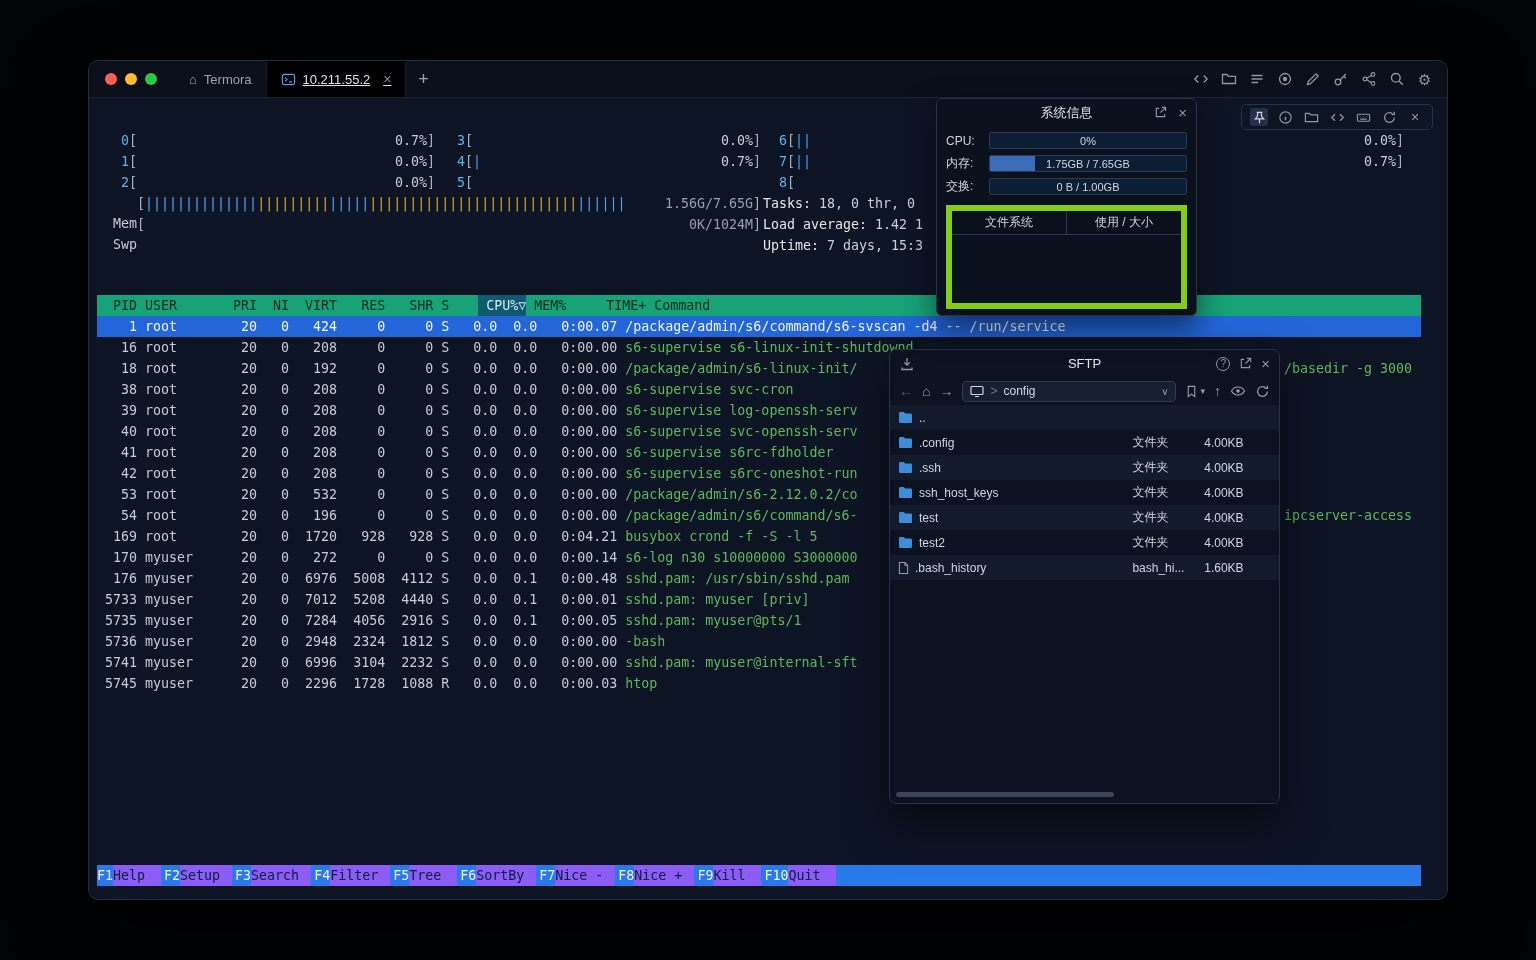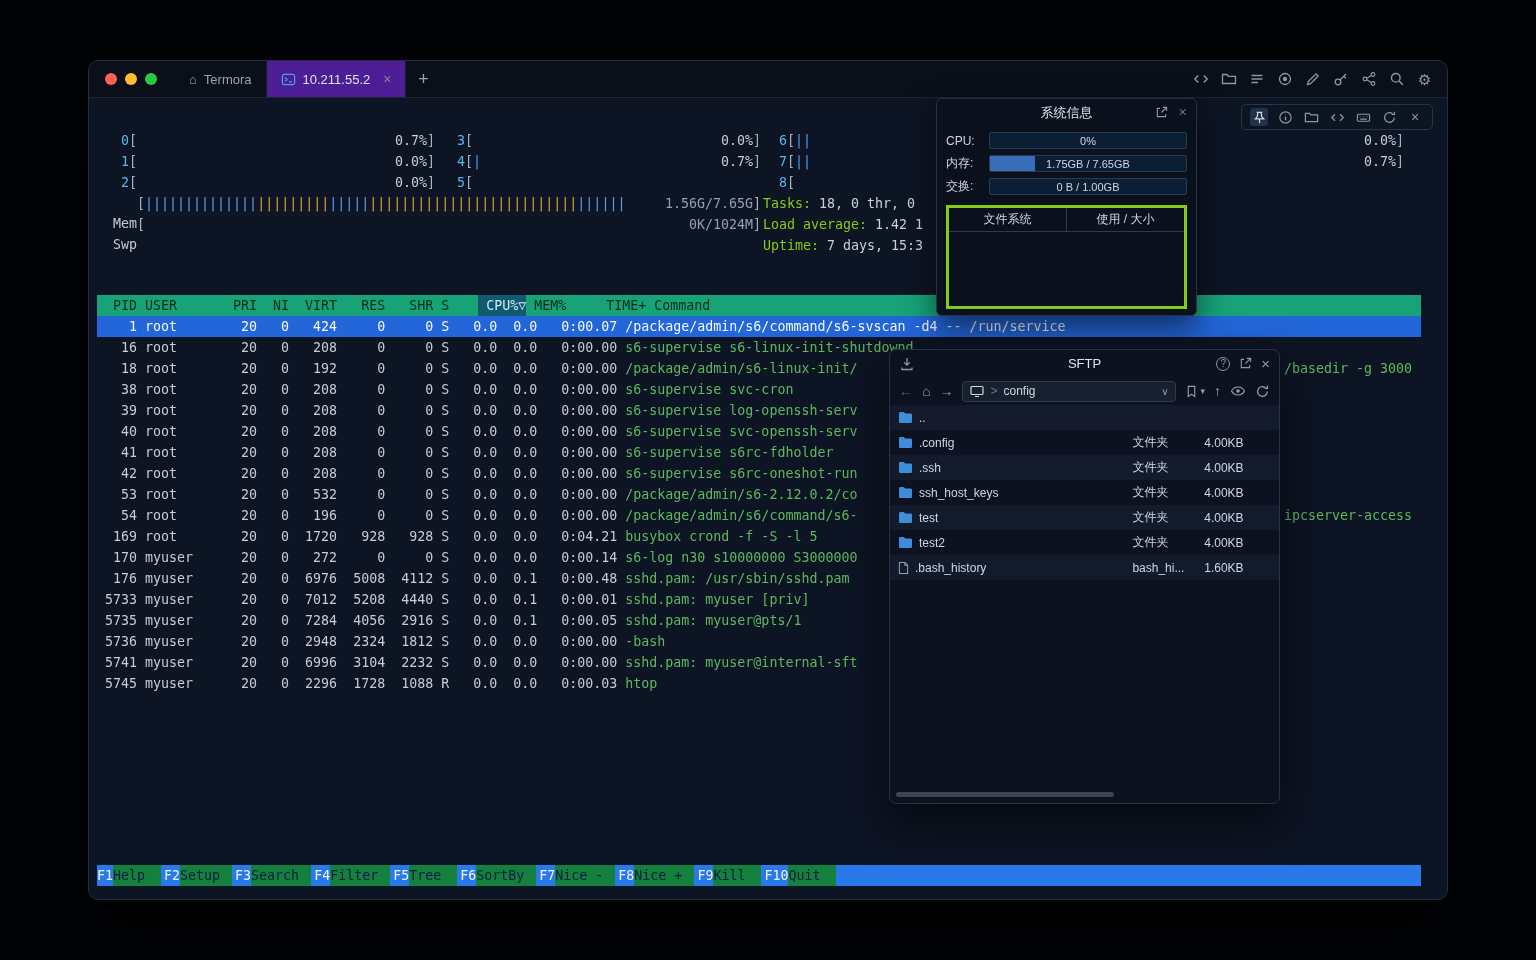--- a/index.html
+++ b/index.html
@@ -14,21 +14,21 @@
 
   
   .tabbar { height:37px; display:flex; align-items:stretch; background:#0a0f19;
             border-bottom:1px solid #1c2534; }
   .traffic { display:flex; align-items:center; gap:8px; padding:0 18px 0 16px; }
   .dot { width:12px; height:12px; border-radius:50%; }
   .dot.r{background:#ff5f57}.dot.y{background:#febc2e}.dot.g{background:#28c840}
   .tab { display:flex; align-items:center; gap:7px; padding:0 14px; color:#98a4b3;
          font-size:13px; border-right:1px solid #141c29; cursor:default; }
   .tab .ticon { display:flex; align-items:center; }
-  .tab.active { background:#4c1d95; color:#dbe3ec; }
+  .tab.active { background:#000000; color:#dbe3ec;text-decoration:underline; }
   .tab .x { margin-left:6px; color:#7d8a99; font-size:14px; }
   .newtab { width:34px; display:flex; align-items:center; justify-content:center;
             color:#98a4b3; font-size:18px; }
   .tb-icons { margin-left:auto; display:flex; align-items:center; gap:11px; padding-right:14px;
               color:#8b98a8; }
   .tbi { width:17px; height:17px; display:flex; align-items:center; justify-content:center;
          font-size:15px; line-height:1; }
 
   
   .terminal { position:absolute; left:0; right:0; top:37px; bottom:0; background:#0d1424;
@@ -39,21 +39,21 @@
   .m-id { display:inline-block; width:2ch; text-align:right; color:#59b5e8; }
   .m-br { color:#a6b2bf; }
   .m-bars { flex:1 1 auto; overflow:hidden; color:#4f9cf0; white-space:pre; }
   .m-pct { color:#c6cdd6; }
   .bar-line { position:absolute; top:0; display:flex; width:648px; }
   .bl-label { color:#c6cdd6;margin-top:20px; }
   .bl-bars { flex:1 1 auto; overflow:hidden; white-space:pre; }
   .sA { color:#639ef4; } .sB { color:#dfa33c; }
   .bl-val { color:#93a1af; }
   .stat { position:absolute; top:0; }
-  .st-label { color:#84cc16; }
+  .st-label { color:#e5e5e5; }
   .st-val { margin-left:8px; color:#c9d1da; }
 
   .htab { display:inline-block; padding:0 7px; margin-right:22px; }
   .htab.main { background:#1d9e8f; color:#06241f; }
   .htab.io   { background:#123f63; color:#4da3e8; }
 
   .hdr { position:absolute; top:197px; left:8px; width:1324px; height:21px; display:flex;
          background:#17a277; color:#05301f; }
   .hdr .cmd { color:inherit; }
   .hdr .hl { background:#0f5a70; color:#cfe9f5;margin-left:29px; }
@@ -65,39 +65,39 @@
   .c { display:inline-block; white-space:pre; overflow:hidden; text-align:right; flex:0 0 auto; }
   .pid{width:5ch}.user{width:10ch;text-align:left;padding-left:1ch}.pri{width:5ch}.ni{width:4ch}
   .virt{width:6ch}.res{width:6ch}.shr{width:6ch}.st{width:2ch}.cpu{width:6ch}.mem{width:5ch}.time{width:10ch}
   .cmd { flex:1 1 auto; text-align:left; padding-left:1ch; color:#5fb85f; }
   .frag { position:absolute; left:1187px; top:0; color:#5fb85f; white-space:pre; }
 
   .fbar { position:absolute; top:767px; left:8px; width:1324px; height:21px; display:flex;
           background:#2a79e8; overflow:hidden; }
   .fk { display:flex; margin-right:3px; }
   .fk .num { color:#eef4fc; }
-  .fk .lbl { display:inline-block; min-width:48px; background:#15803d; color:#07203f; padding-right:12px; }
+  .fk .lbl { display:inline-block; min-width:48px; background:#8b5cf6; color:#07203f; padding-right:12px; }
 
   
   .sysinfo { position:absolute; left:847px; top:37px; width:261px; height:218px; z-index:6;
              background:#0a101c; border:1px solid #283349; border-radius:6px;
              box-shadow:0 12px 30px rgba(0,0,0,.55); font-size:12px; color:#cdd7e2; }
   .si-title { height:27px; display:flex; align-items:center; justify-content:center;
-              position:relative; font-size:13px; color:#dfe6ee;font-family:Liberation Serif, serif; }
+              position:relative; font-size:13px; color:#dfe6ee; }
   .si-acts { position:absolute; right:9px; top:0; height:27px; display:flex; align-items:center;
              gap:9px; color:#8b98a8; }
   .xbtn { font-size:15px; line-height:1; cursor:default; }
   .si-row { display:flex; align-items:center; padding:0 9px; margin-top:6px; }
   .si-label { width:43px; }
   .si-bar { flex:1; height:17px; border:1px solid #2b3b55; background:#0c1e33; border-radius:2px;
             position:relative; display:flex; align-items:center; justify-content:center;
             font-size:11px; overflow:hidden; }
   .si-fill { position:absolute; left:0; top:0; bottom:0; background:#3a6db8; }
   .si-val { position:relative; z-index:1; }
-  .si-table { margin:10px 9px 0; border:3px solid #84cc16; height:104px; }
+  .si-table { margin:10px 9px 0; border:6px solid #84cc16; height:104px; }
   .si-th { display:flex; height:24px; border-bottom:1px solid #2b3b55; align-items:center; }
   .si-th span { flex:1; text-align:center; }
   .si-th .r { border-left:1px solid #2b3b55; height:100%; line-height:23px; }
   .si-td { display:flex; height:26px; align-items:center; border-bottom:1px solid #2b3b55; }
   .si-td .n { flex:1; padding-left:8px; }
   .si-td .u { flex:1; padding-left:8px; border-left:1px solid #2b3b55; height:100%; line-height:25px; }
 
   
   .ftb { position:absolute; left:1152px; top:43px; height:26px; z-index:7; display:flex;
          align-items:center; gap:8px; padding:0 8px; background:#0d1422;

